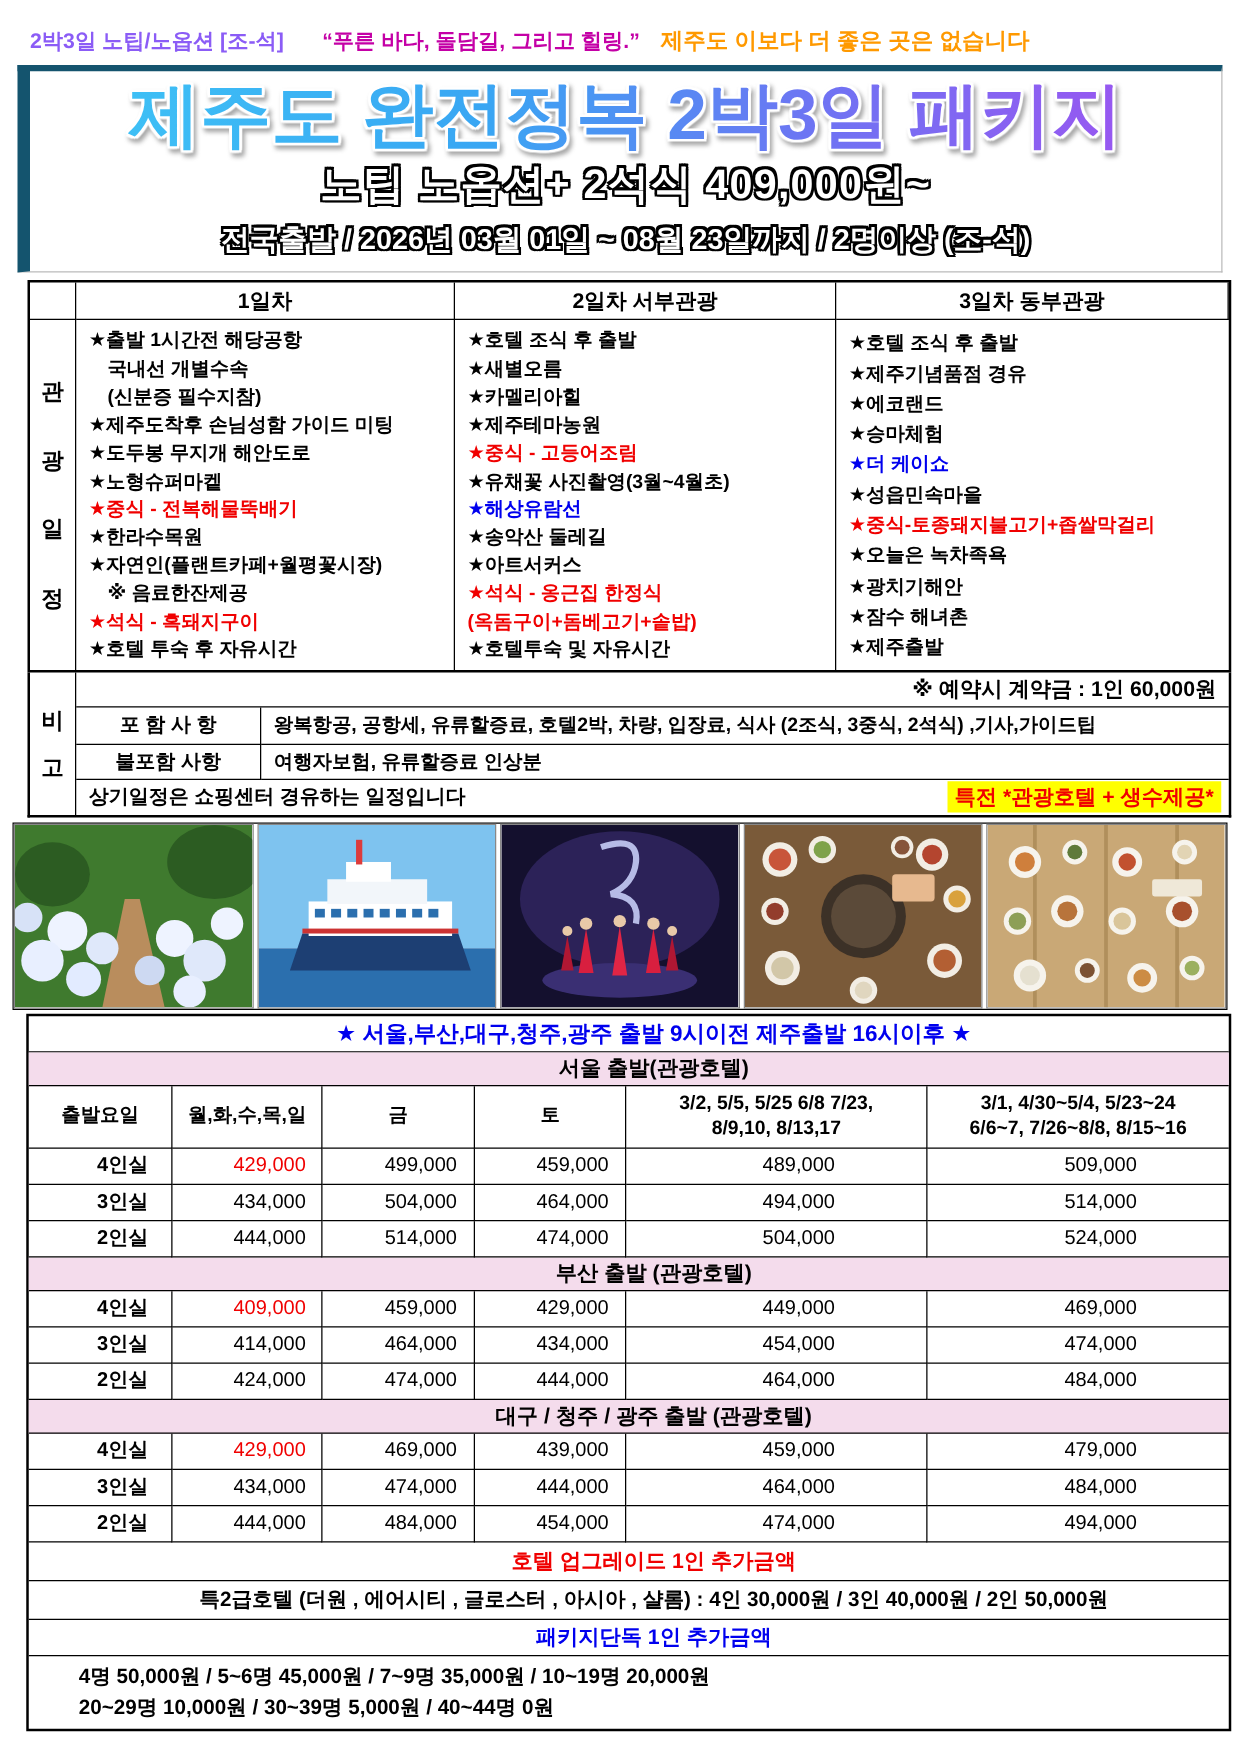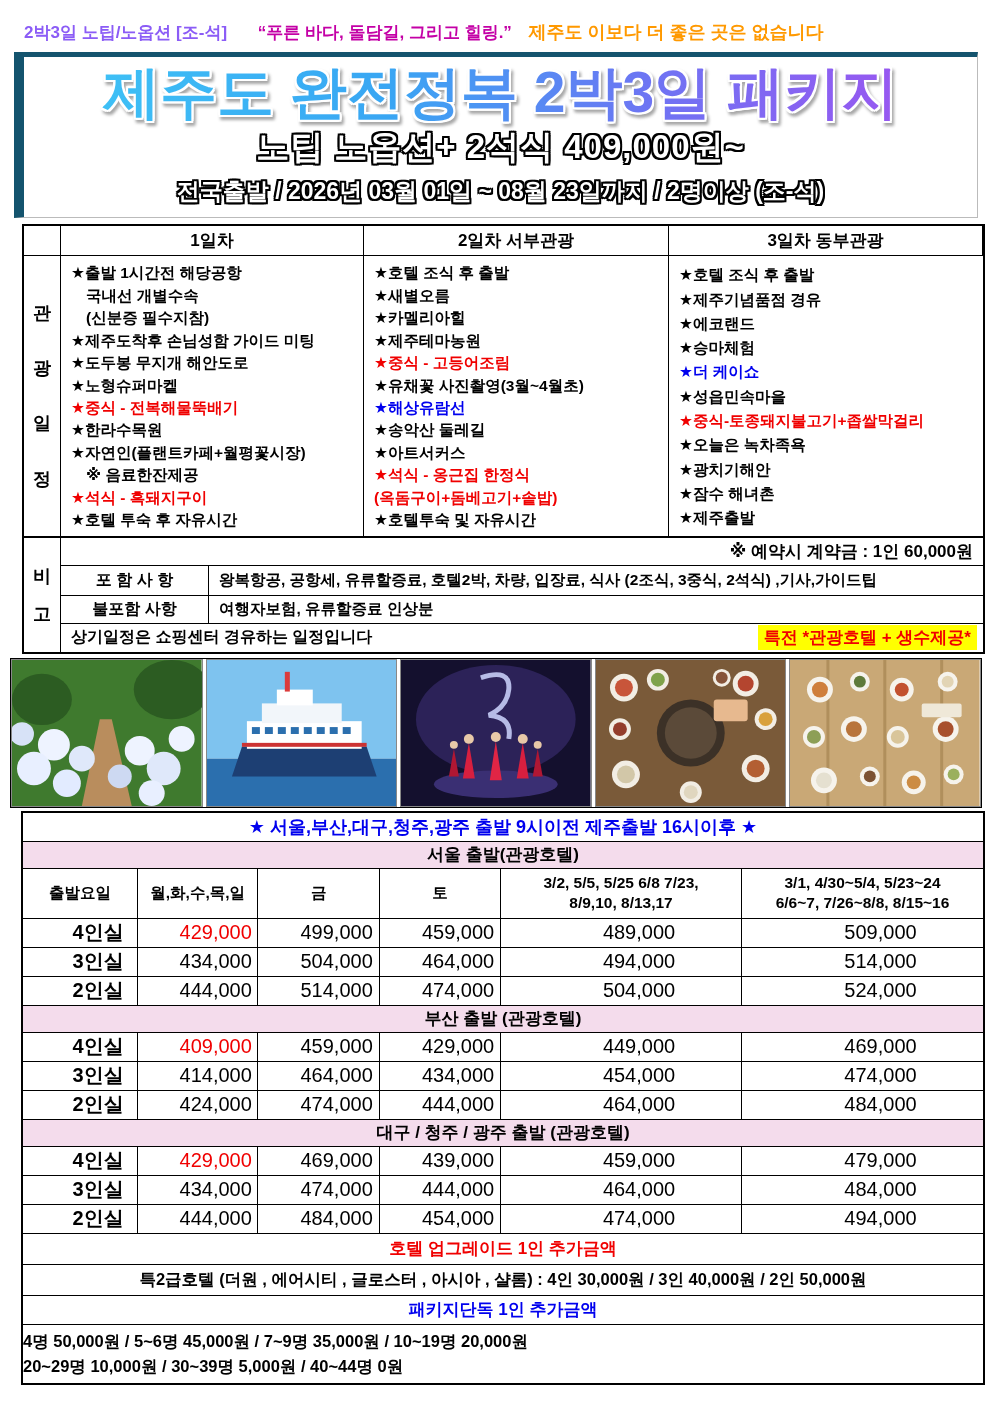--- a/index.html
+++ b/index.html
@@ -107,25 +107,25 @@
   .price {
     margin:3px 7px 0 21px; width:964px;
     border:2px solid #000;
   }
   .prow { display:grid; grid-template-columns:12% 12.5% 12.7% 12.6% 25.1% 1fr; }
   .prow > div {
     border-right:1px solid #000; border-bottom:1px solid #000;
     display:flex; align-items:center; justify-content:center; text-align:center;
   }
   .prow > div:last-child { border-right:none; }
-  .row-full { border-bottom:1px solid #000; display:flex; align-items:center; justify-content:center; text-align:center; }
+  .row-full { border-bottom:1px solid #000; display:flex; align-items:center; justify-content:center; text-align:center;padding-left:40px; }
   .star-row { height:29px; color:#0000ee; font-weight:700; font-size:18px; }
   .band { height:27px; background:#f4dcec; font-weight:700; font-size:17px; }
   .hdr-row > div { height:50px; font-weight:600; font-size:15.5px; line-height:20px; flex-direction:column; }
-  .price-row > div { height:29px; font-size:20px;padding-left:36px; }
+  .price-row > div { height:29px; font-size:16px;padding-left:36px; }
   .price-row .room { font-weight:700; }
   .red-head { height:31px; color:#f00000; font-weight:700; font-size:17px; }
   .black-line { height:31px; font-weight:700; font-size:16.5px; }
   .blue-head { height:29px; color:#0000ee; font-weight:700; font-size:17px; }
   .final-lines { height:58px; flex-direction:column; font-weight:700; font-size:16.5px; line-height:25px; border-bottom:none; display:flex; align-items:flex-start; justify-content:center; }
 </style>
 </head>
 <body>
 
 <div class="slogan">

